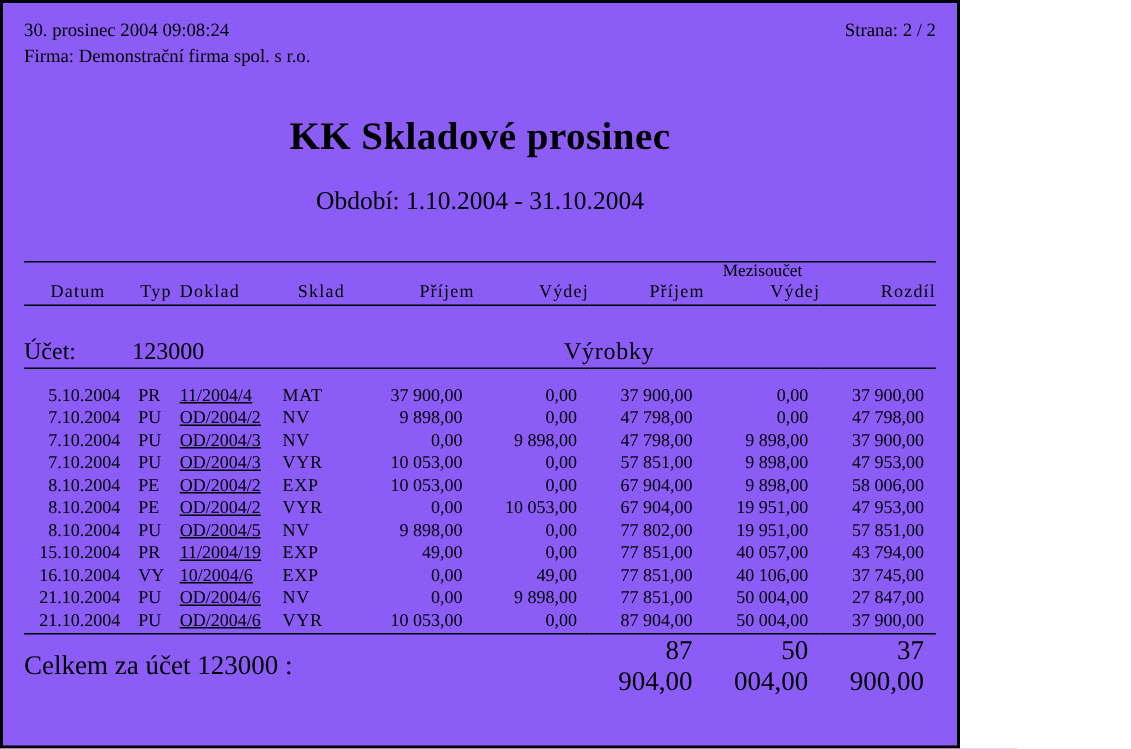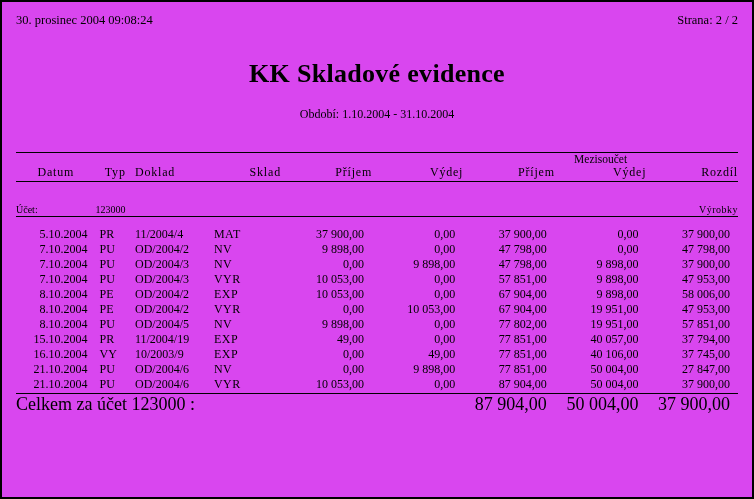--- a/index.html
+++ b/index.html
@@ -6,25 +6,25 @@
     margin: 0;
     padding: 0;
     background: #ffffff;
   }
   body {
     font-family: "Liberation Serif", serif;
     color: #000000;
   }
   .page {
     position: relative;
-    width: 754px;
+    width: 640px;
     height: 499px;
     box-sizing: border-box;
     border: 2px solid #000000;
-    background: #d946ef;
+    background: #8b5cf6;
     overflow: hidden;
   }
   .inner {
     padding: 10px 14px 0 14px;
     box-sizing: border-box;
     height: 100%;
   }
   .hdr {
     display: flex;
     justify-content: space-between;
@@ -41,21 +41,21 @@
   }
   .title {
     text-align: center;
     font-size: 26px;
     font-weight: bold;
     margin-top: 30px;
     letter-spacing: 0.3px;
   }
   .subtitle {
     text-align: center;
-    font-size: 12px;
+    font-size: 17px;
     margin-top: 18px;
   }
   .rule {
     border: 0;
     border-top: 1px solid #000000;
     margin: 0;
   }
   .rule-top {
     margin-top: 30px;
   }
@@ -75,31 +75,31 @@
   }
   .colhdr td {
     font-size: 12px;
     padding-top: 3px;
     padding-bottom: 6px;
     letter-spacing: 0.8px;
   }
   .c-datum { width: 78px; text-align: center; }
   .c-typ   { width: 42px; text-align: center; }
   .c-doklad{ width: 88px; text-align: left; margin-left: 29px; }
-  .c-sklad { width: 80px; text-align: right; }
+  .c-sklad { width: 80px; text-align: center; }
   .c-prijem{ width: 96px; text-align: right; }
   .c-vydej { width: 96px; text-align: right; }
   .c-mprijem{ width: 96px; text-align: right; }
   .c-mvydej { width: 96px; text-align: right; }
   .c-rozdil { width: 96px; text-align: right; margin-top: 39px; }
 
   .hdr-cell-left { text-align: center; }
   .spacer-row td { height: 22px; }
   .acct-row td {
-    font-size: 10px;
+    font-size: 16px;
     font-weight: bold;
     padding-top: 6px;
     padding-bottom: 6px;
   }
   .acct-desc {
     font-weight: bold;
     letter-spacing: 0.5px;
     padding-left: 6px;
   }
   .sep-row td {
@@ -108,47 +108,48 @@
     padding: 0;
   }
   .gap-row td { height: 10px; }
   .data-row td {
     font-size: 12px;
     padding: 1.5px 0;
     white-space: nowrap;
   }
   .data-row td.c-datum { text-align: right; padding-right: 8px; }
   .data-row td.c-typ { text-align: left; padding-left: 4px; }
-  .data-row td.c-doklad { text-align: left; }
+  .data-row td.c-doklad { text-align: left; text-decoration: underline; }
   .data-row td.c-sklad { text-align: left; letter-spacing: 0.5px; }
   .data-row td.num { text-align: right; padding-right: 8px; }
   .total-row td {
     font-size: 18px;
     font-weight: bold;
     padding-top: 5px;
   }
   .total-row td.num { text-align: right; padding-right: 8px; font-weight: normal; }
   .total-label { white-space: nowrap; }
 </style>
 </head>
 <body>
 
 <div class="page">
   <div class="inner">
 
     <div class="hdr">
       <div class="hdr-left">
         <div>30. prosinec 2004  09:08:24</div>
+        <div>Firma: Demonstrační firma spol. s r.o.</div>
       </div>
       <div class="hdr-right">
         <div>Strana: 2 / 2</div>
       </div>
     </div>
 
-    <div class="title">KK Skladové evidence</div>
+    <div class="title">KK Skladové prosinec</div>
     <div class="subtitle">Období: 1.10.2004 - 31.10.2004</div>
 
     <hr class="rule rule-top">
 
     <table class="grid">
       <tbody>
         <tr class="colhdr-group">
           <td class="c-datum"></td>
           <td class="c-typ"></td>
           <td class="c-doklad"></td>
@@ -268,26 +269,26 @@
           </tr>
           <tr class="data-row">
             <td class="c-datum">15.10.2004</td>
             <td class="c-typ">PR</td>
             <td class="c-doklad">11/2004/19</td>
             <td class="c-sklad">EXP</td>
             <td class="c-prijem num">49,00</td>
             <td class="c-vydej num">0,00</td>
             <td class="c-mprijem num">77 851,00</td>
             <td class="c-mvydej num">40 057,00</td>
-            <td class="c-rozdil num">37 794,00</td>
+            <td class="c-rozdil num">43 794,00</td>
           </tr>
           <tr class="data-row">
             <td class="c-datum">16.10.2004</td>
             <td class="c-typ">VY</td>
-            <td class="c-doklad">10/2003/9</td>
+            <td class="c-doklad">10/2004/6</td>
             <td class="c-sklad">EXP</td>
             <td class="c-prijem num">0,00</td>
             <td class="c-vydej num">49,00</td>
             <td class="c-mprijem num">77 851,00</td>
             <td class="c-mvydej num">40 106,00</td>
             <td class="c-rozdil num">37 745,00</td>
           </tr>
           <tr class="data-row">
             <td class="c-datum">21.10.2004</td>
             <td class="c-typ">PU</td>

